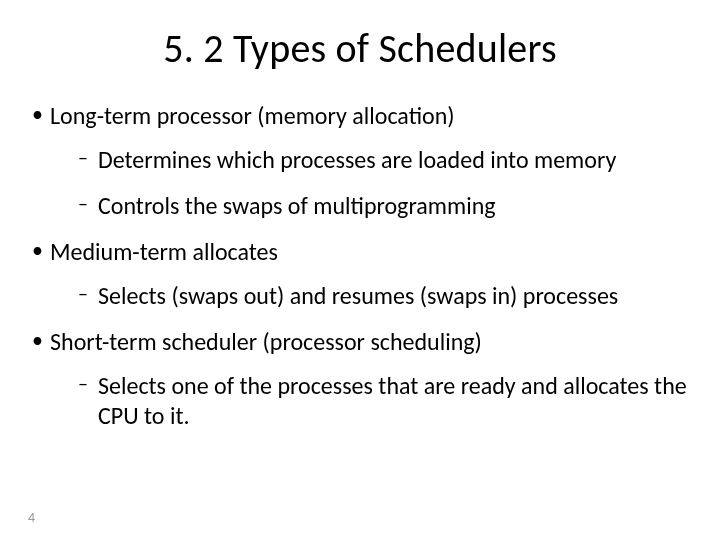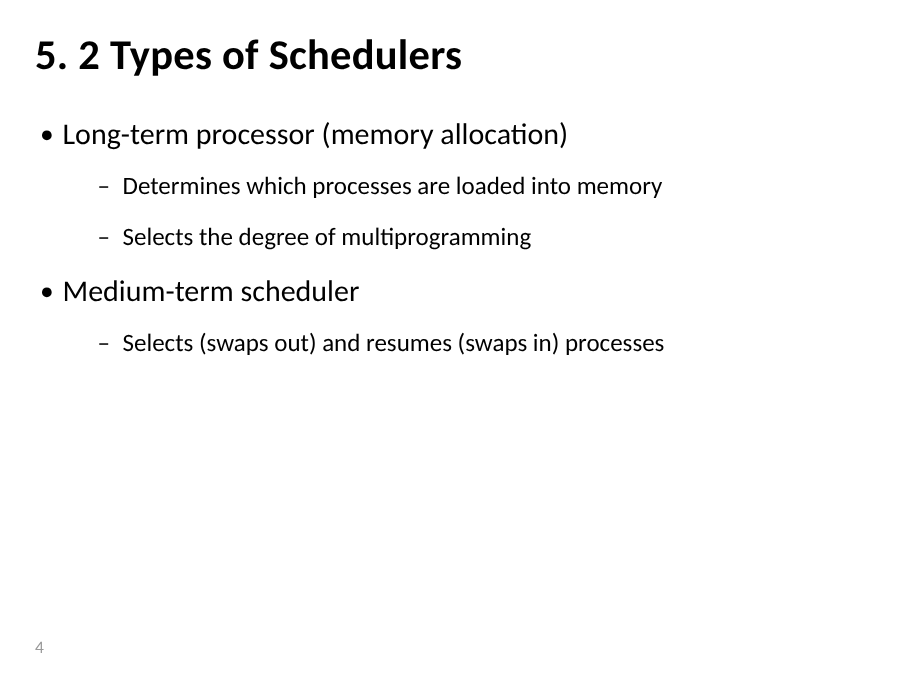--- a/index.html
+++ b/index.html
@@ -12,23 +12,23 @@
     position: relative;
     overflow: hidden;
   }
   .slide {
     width: 100%;
     height: 100%;
     padding: 18px 28px 18px 28px;
     position: relative;
   }
   .title {
-    font-size: 34px;
-    font-weight: 700;
-    text-align: left;
+    font-size: 40px;
+    font-weight: 400;
+    text-align: center;
     margin-top: 6px;
     margin-bottom: 28px;
     letter-spacing: 0.2px;
   }
   ul.top {
     list-style: none;
     padding-left: 0;
   }
   ul.top > li {
     position: relative;
@@ -45,21 +45,21 @@
     font-size: 22px;
   }
   ul.sub {
     list-style: none;
     padding-left: 0;
     margin-top: 14px;
   }
   ul.sub > li {
     position: relative;
     padding-left: 48px;
-    font-size: 20px;
+    font-size: 24px;
     margin-bottom: 16px;
     line-height: 1.25;
   }
   ul.sub > li::before {
     content: "–";
     position: absolute;
     left: 28px;
     top: 0;
     font-size: 20px;
   }
@@ -75,25 +75,31 @@
 <body>
 
 <div class="slide">
   <h1 class="title">5. 2 Types of Schedulers</h1>
 
   <ul class="top">
     <li>
       <span>Long-term processor (memory allocation)</span>
       <ul class="sub">
         <li><span>Determines which processes are loaded into memory</span></li>
-        <li><span>Selects the degree of multiprogramming</span></li>
+        <li><span>Controls the swaps of multiprogramming</span></li>
       </ul>
     </li>
     <li>
-      <span>Medium-term scheduler</span>
+      <span>Medium-term allocates</span>
       <ul class="sub">
         <li><span>Selects (swaps out) and resumes (swaps in) processes</span></li>
+      </ul>
+    </li>
+    <li>
+      <span>Short-term scheduler (processor scheduling)</span>
+      <ul class="sub">
+        <li><span>Selects one of the processes that are ready and allocates the CPU to it.</span></li>
       </ul>
     </li>
   </ul>
 
   <div class="page-number">4</div>
 </div>
 
 </body></html>

